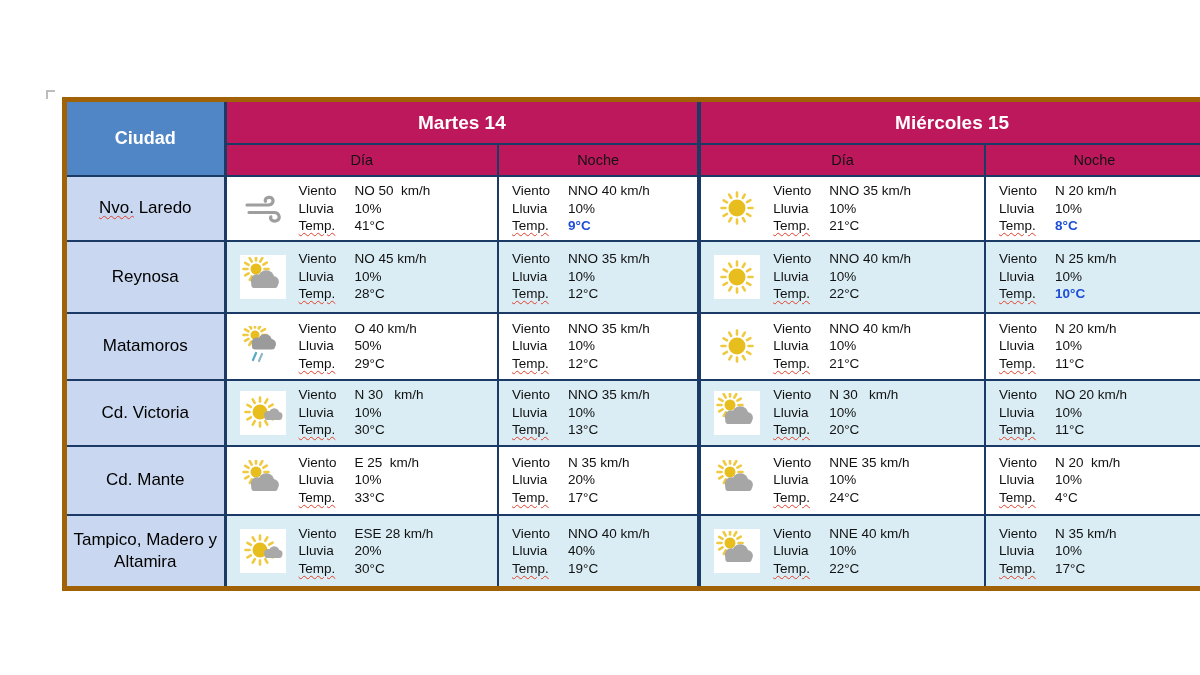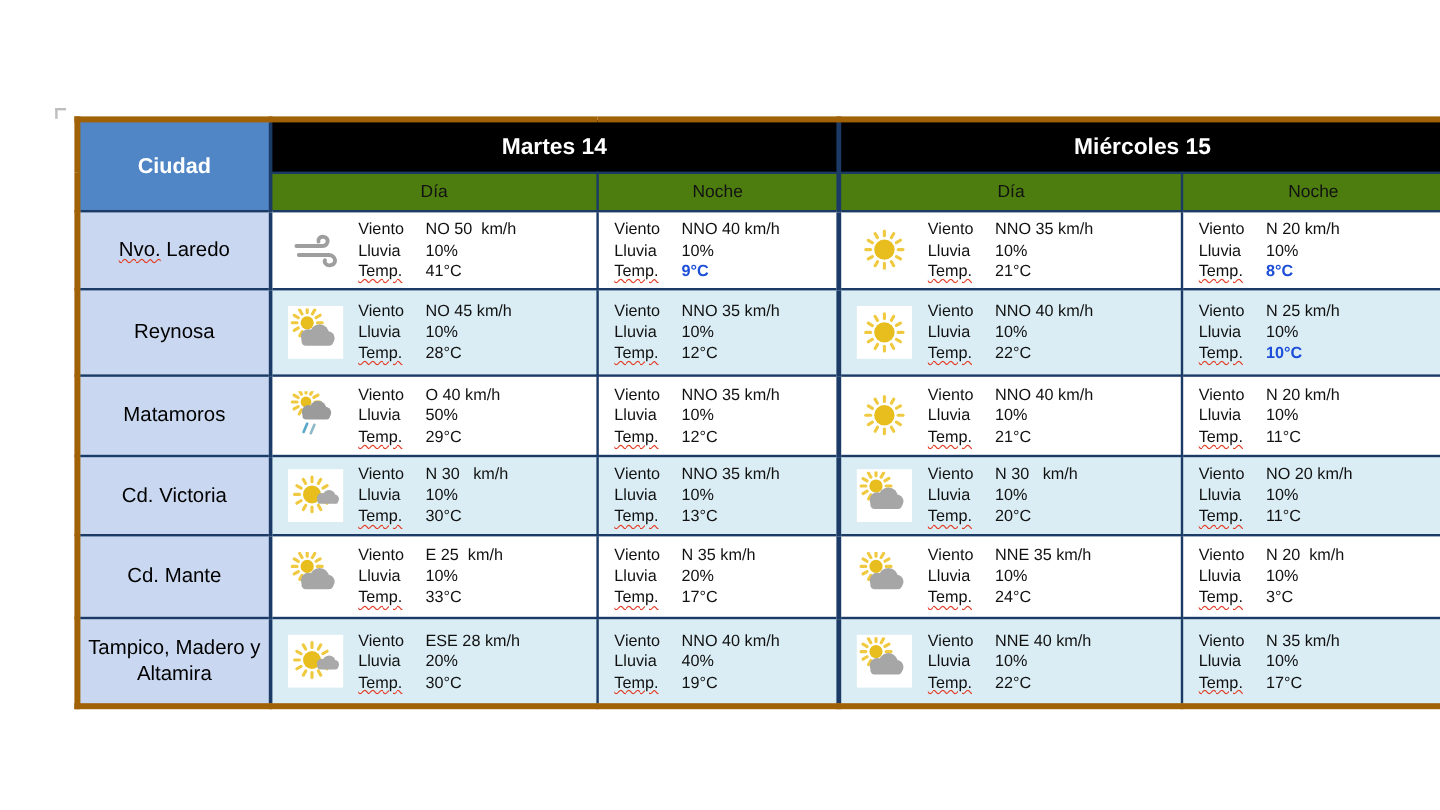--- a/index.html
+++ b/index.html
@@ -20,25 +20,25 @@
   }
   .wx th, .wx td { border:2px solid #1B3A66; padding:0; }
   .wx td.major, .wx th.major { border-left:3px solid #1B3A66; }
   .wx td.split, .wx th.split { border-left:4px solid #1B3A66; }
 
   .h-corner {
     background:#5186C6; color:#fff; font-size:18px; font-weight:bold;
     text-align:center; vertical-align:middle;
   }
   .h-day {
-    background:#000000; color:#fff; font-size:19px; font-weight:bold;
+    background:#be185d; color:#fff; font-size:19px; font-weight:bold;
     text-align:center; vertical-align:middle; height:41px;
   }
   .h-sub {
-    background:#4d7c0f; color:#121212; font-size:14.5px; font-weight:normal;
+    background:#be185d; color:#121212; font-size:14.5px; font-weight:normal;
     text-align:center; vertical-align:middle; height:30px;
   }
   .city-cell {
     background:#C9D8F0; color:#000; font-size:17px; font-weight:normal;
     vertical-align:middle; padding:0 20px;
     line-height:22px;
   }
   td.fc { background:#ffffff; vertical-align:middle;margin-top:40px; }
   tr.tint td.fc { background:#DAEDF4; }
 
@@ -471,21 +471,21 @@
                 <div class="frow"><span>Lluvia</span><span class="fval">10%</span></div>
                 <div class="frow"><span class="sq-label">Temp.</span><span class="fval">24°C</span></div>
               </div>
             </div>
           </td>
           <td class="fc">
             <div class="cell-inner">
               <div class="fields">
                 <div class="frow"><span>Viento</span><span class="fval">N 20  km/h</span></div>
                 <div class="frow"><span>Lluvia</span><span class="fval">10%</span></div>
-                <div class="frow"><span class="sq-label">Temp.</span><span class="fval">3°C</span></div>
+                <div class="frow"><span class="sq-label">Temp.</span><span class="fval">4°C</span></div>
               </div>
             </div>
           </td>
         </tr>
         <tr class="tint" style="height: 74px;">
           <th class="city-cell"><span>Tampico, Madero y Altamira</span></th>
           <td class="fc major">
             <div class="cell-inner">
               <div class="icon-box">
                 <svg width="42" height="40" viewBox="0 0 40 40">

